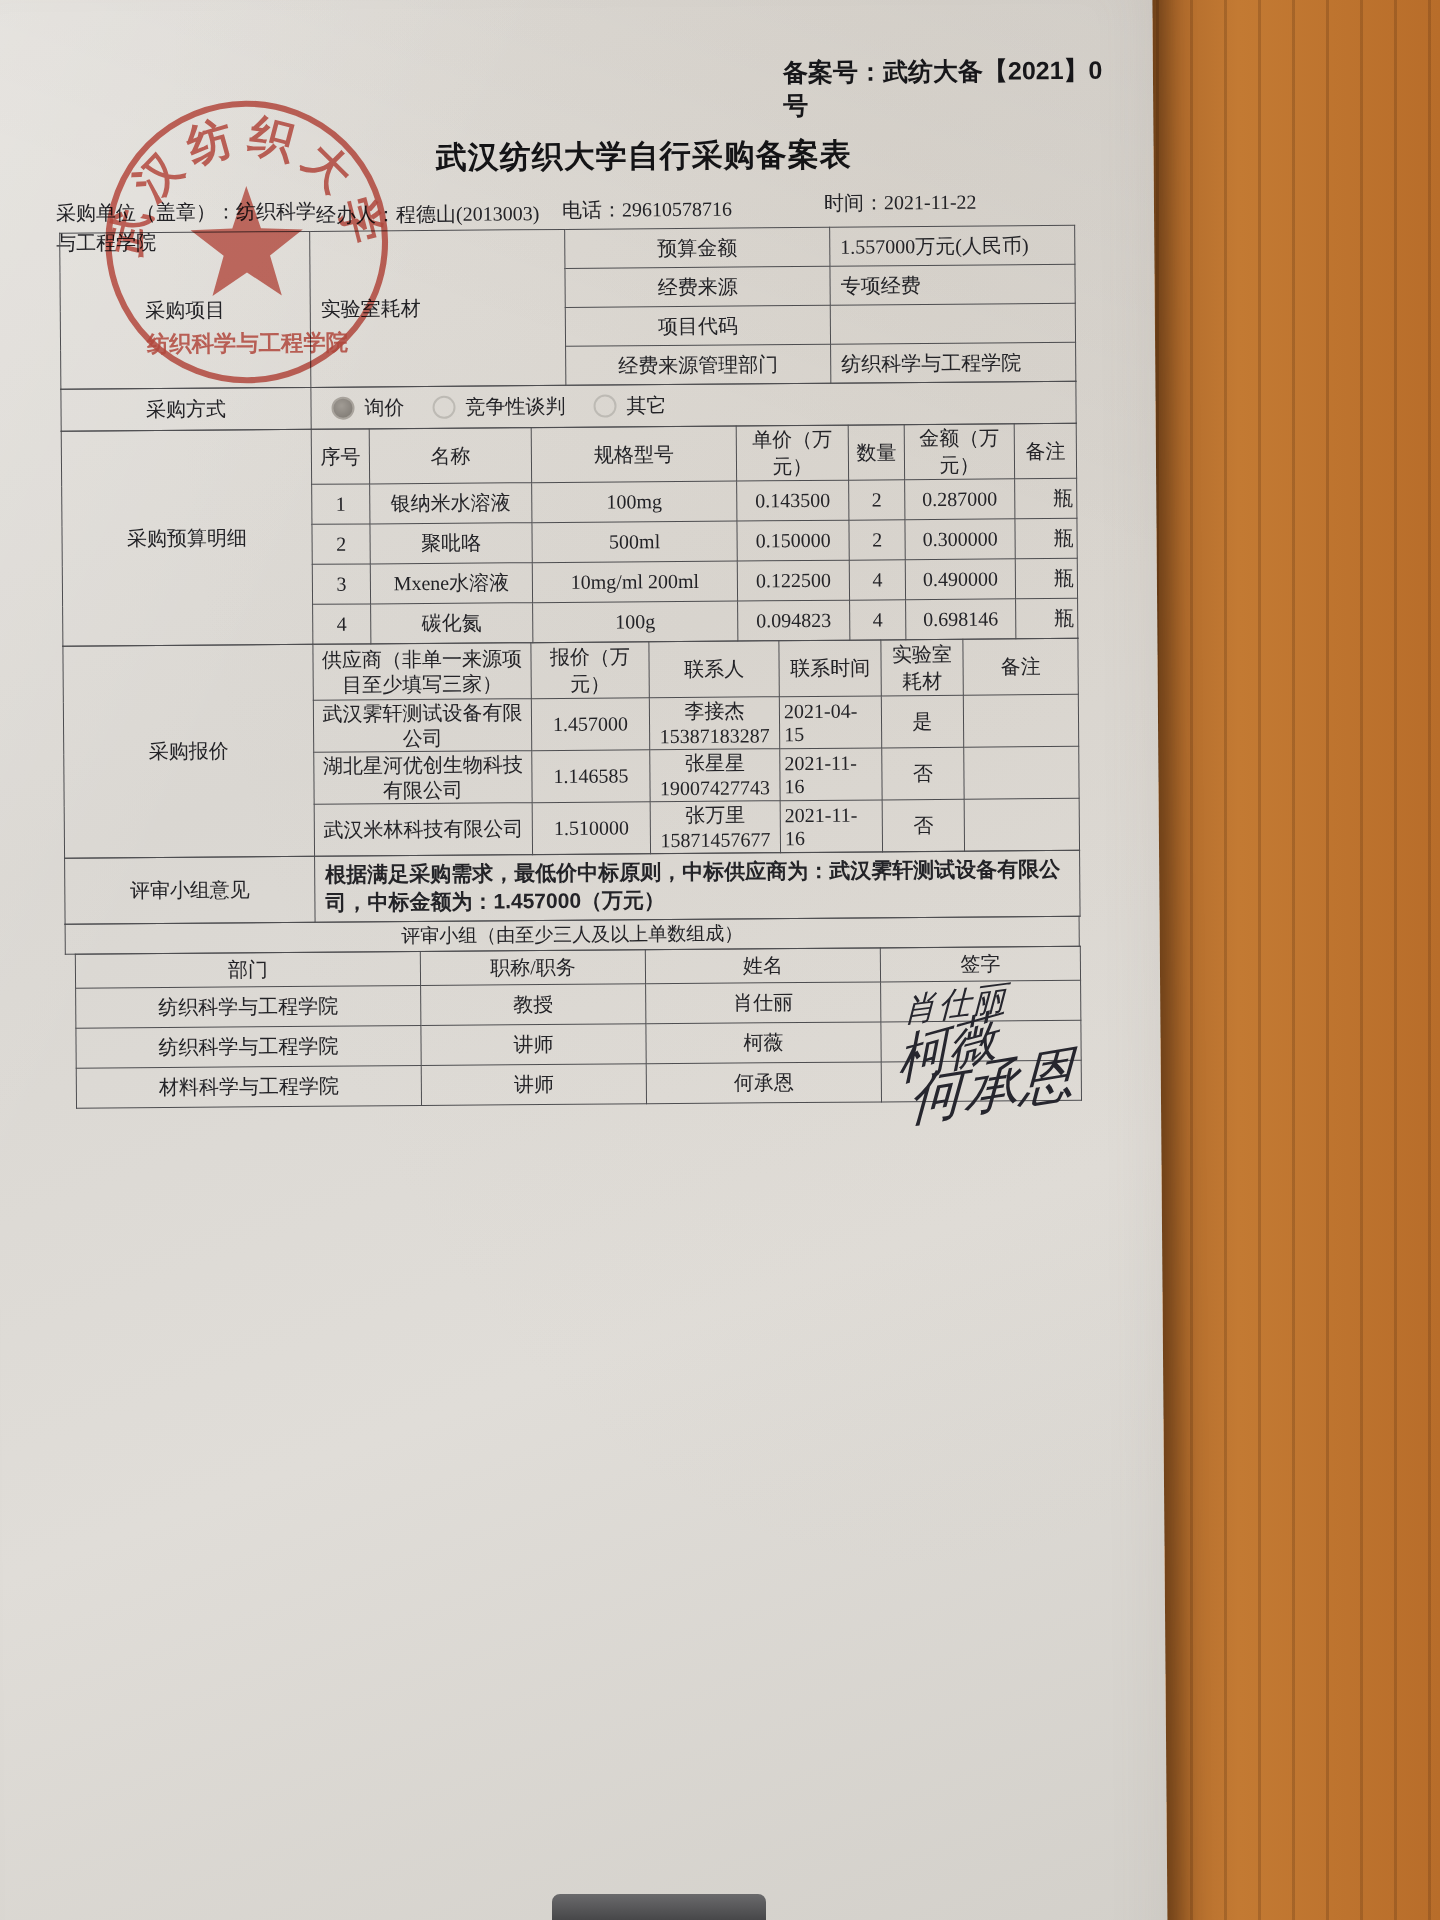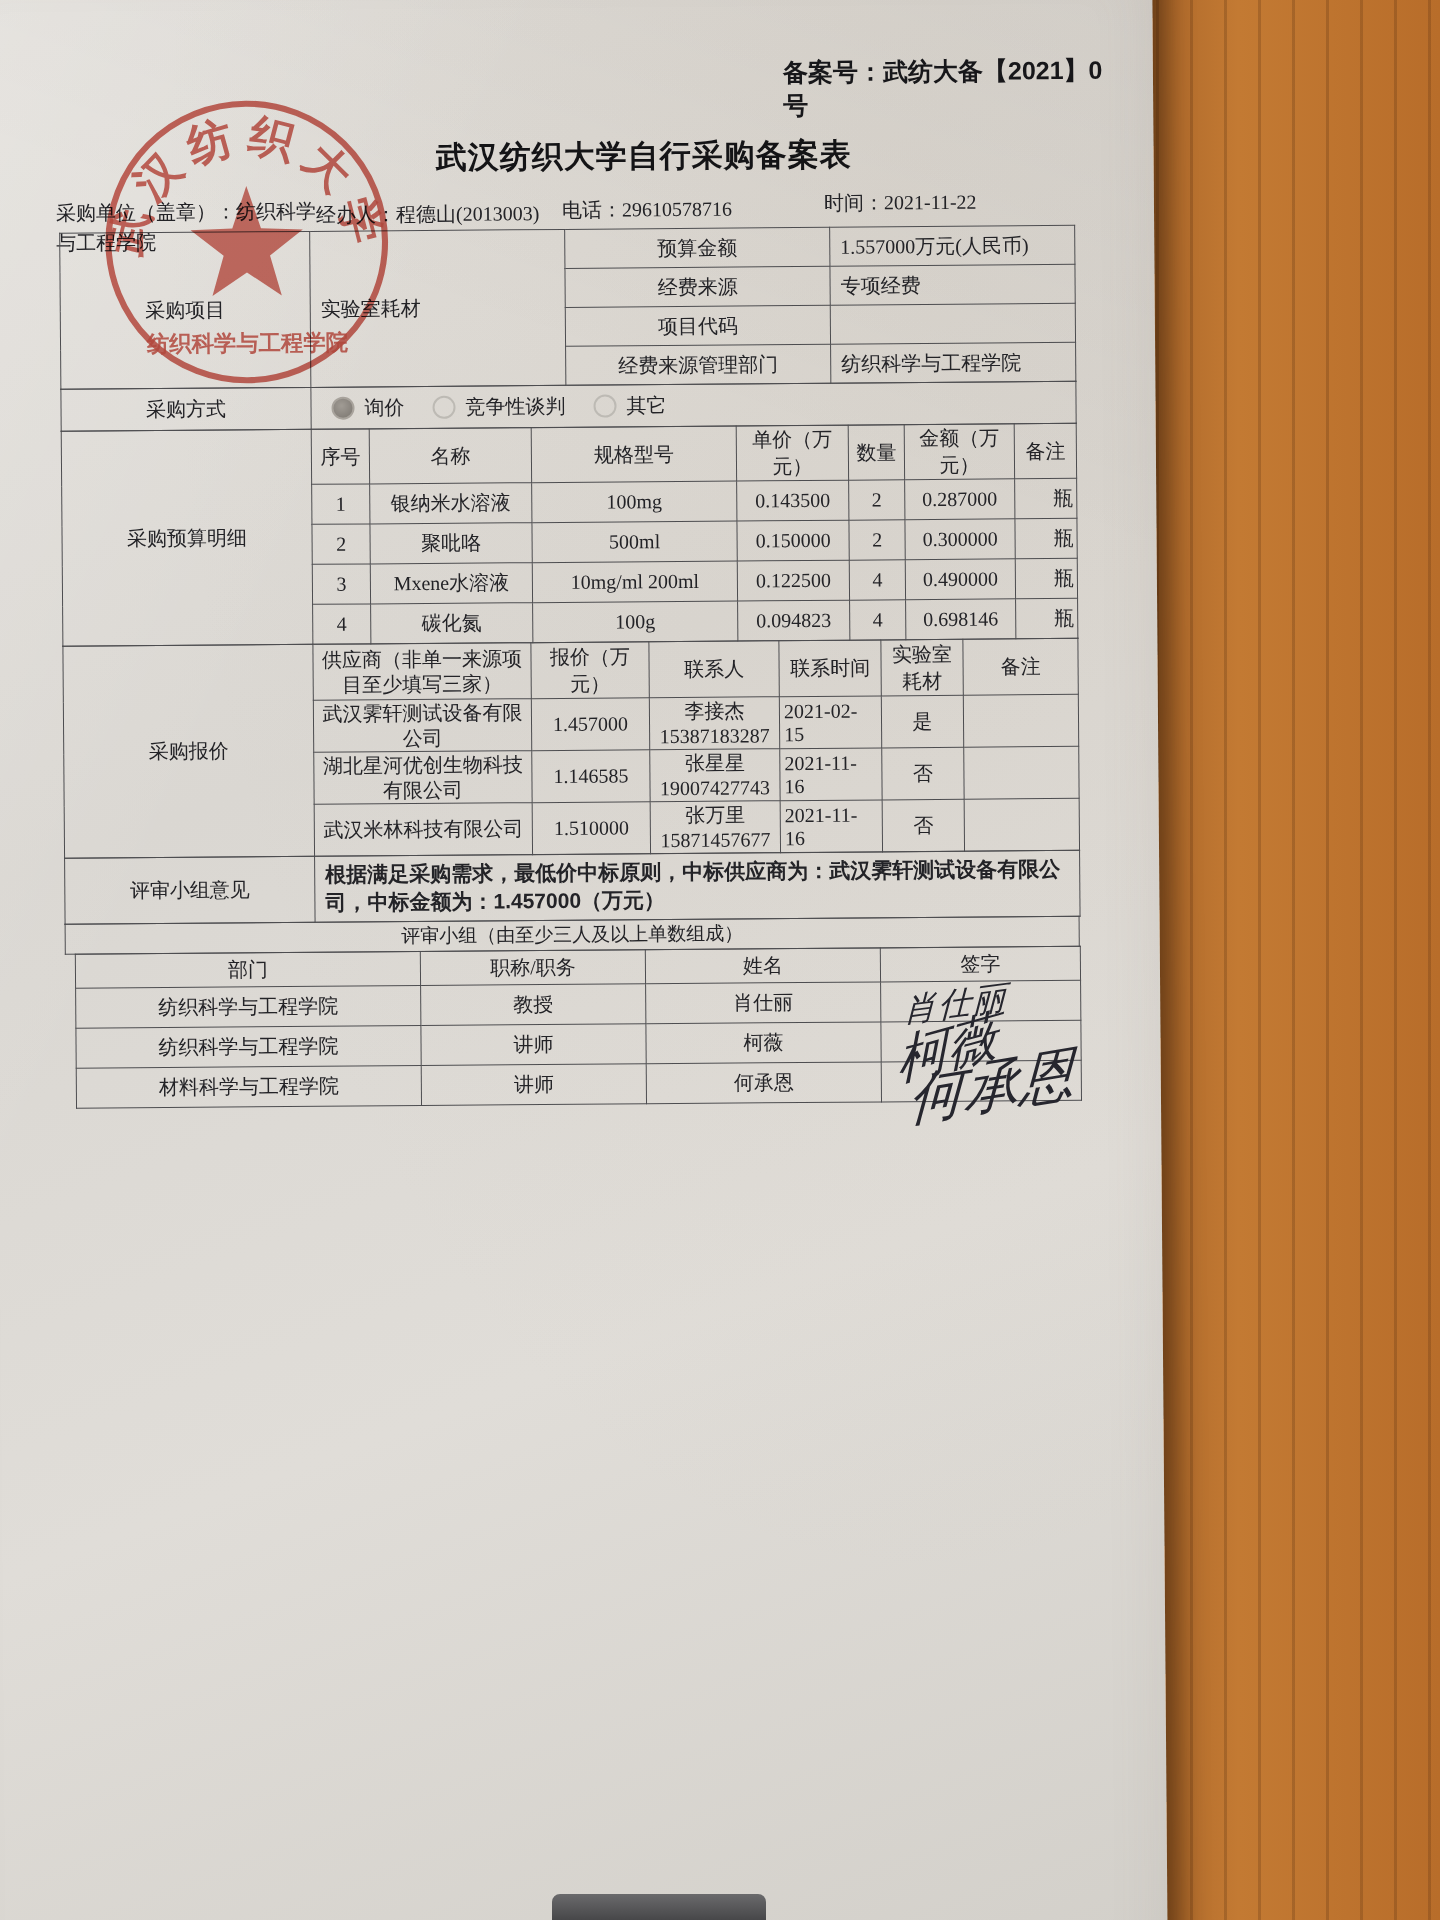--- a/index.html
+++ b/index.html
@@ -207,21 +207,21 @@
           <td class="lbl">实验室耗材</td>
           <td class="lbl">备注</td>
         </tr>
         <tr style="height:52px;">
           <td class="lbl" style="line-height:1.25;">武汉霁轩测试设备有限公司</td>
           <td class="num">1.457000</td>
           <td class="contact-cell">
             <span>李接杰</span>
             <span>15387183287</span>
           </td>
-          <td class="val" style="padding-left:4px;">2021-02-15</td>
+          <td class="val" style="padding-left:4px;">2021-04-15</td>
           <td class="num">是</td>
           <td class="num blank"></td>
         </tr>
         <tr style="height:52px;">
           <td class="lbl" style="line-height:1.25;">湖北星河优创生物科技有限公司</td>
           <td class="num">1.146585</td>
           <td class="contact-cell">
             <span>张星星</span>
             <span>19007427743</span>
           </td>

